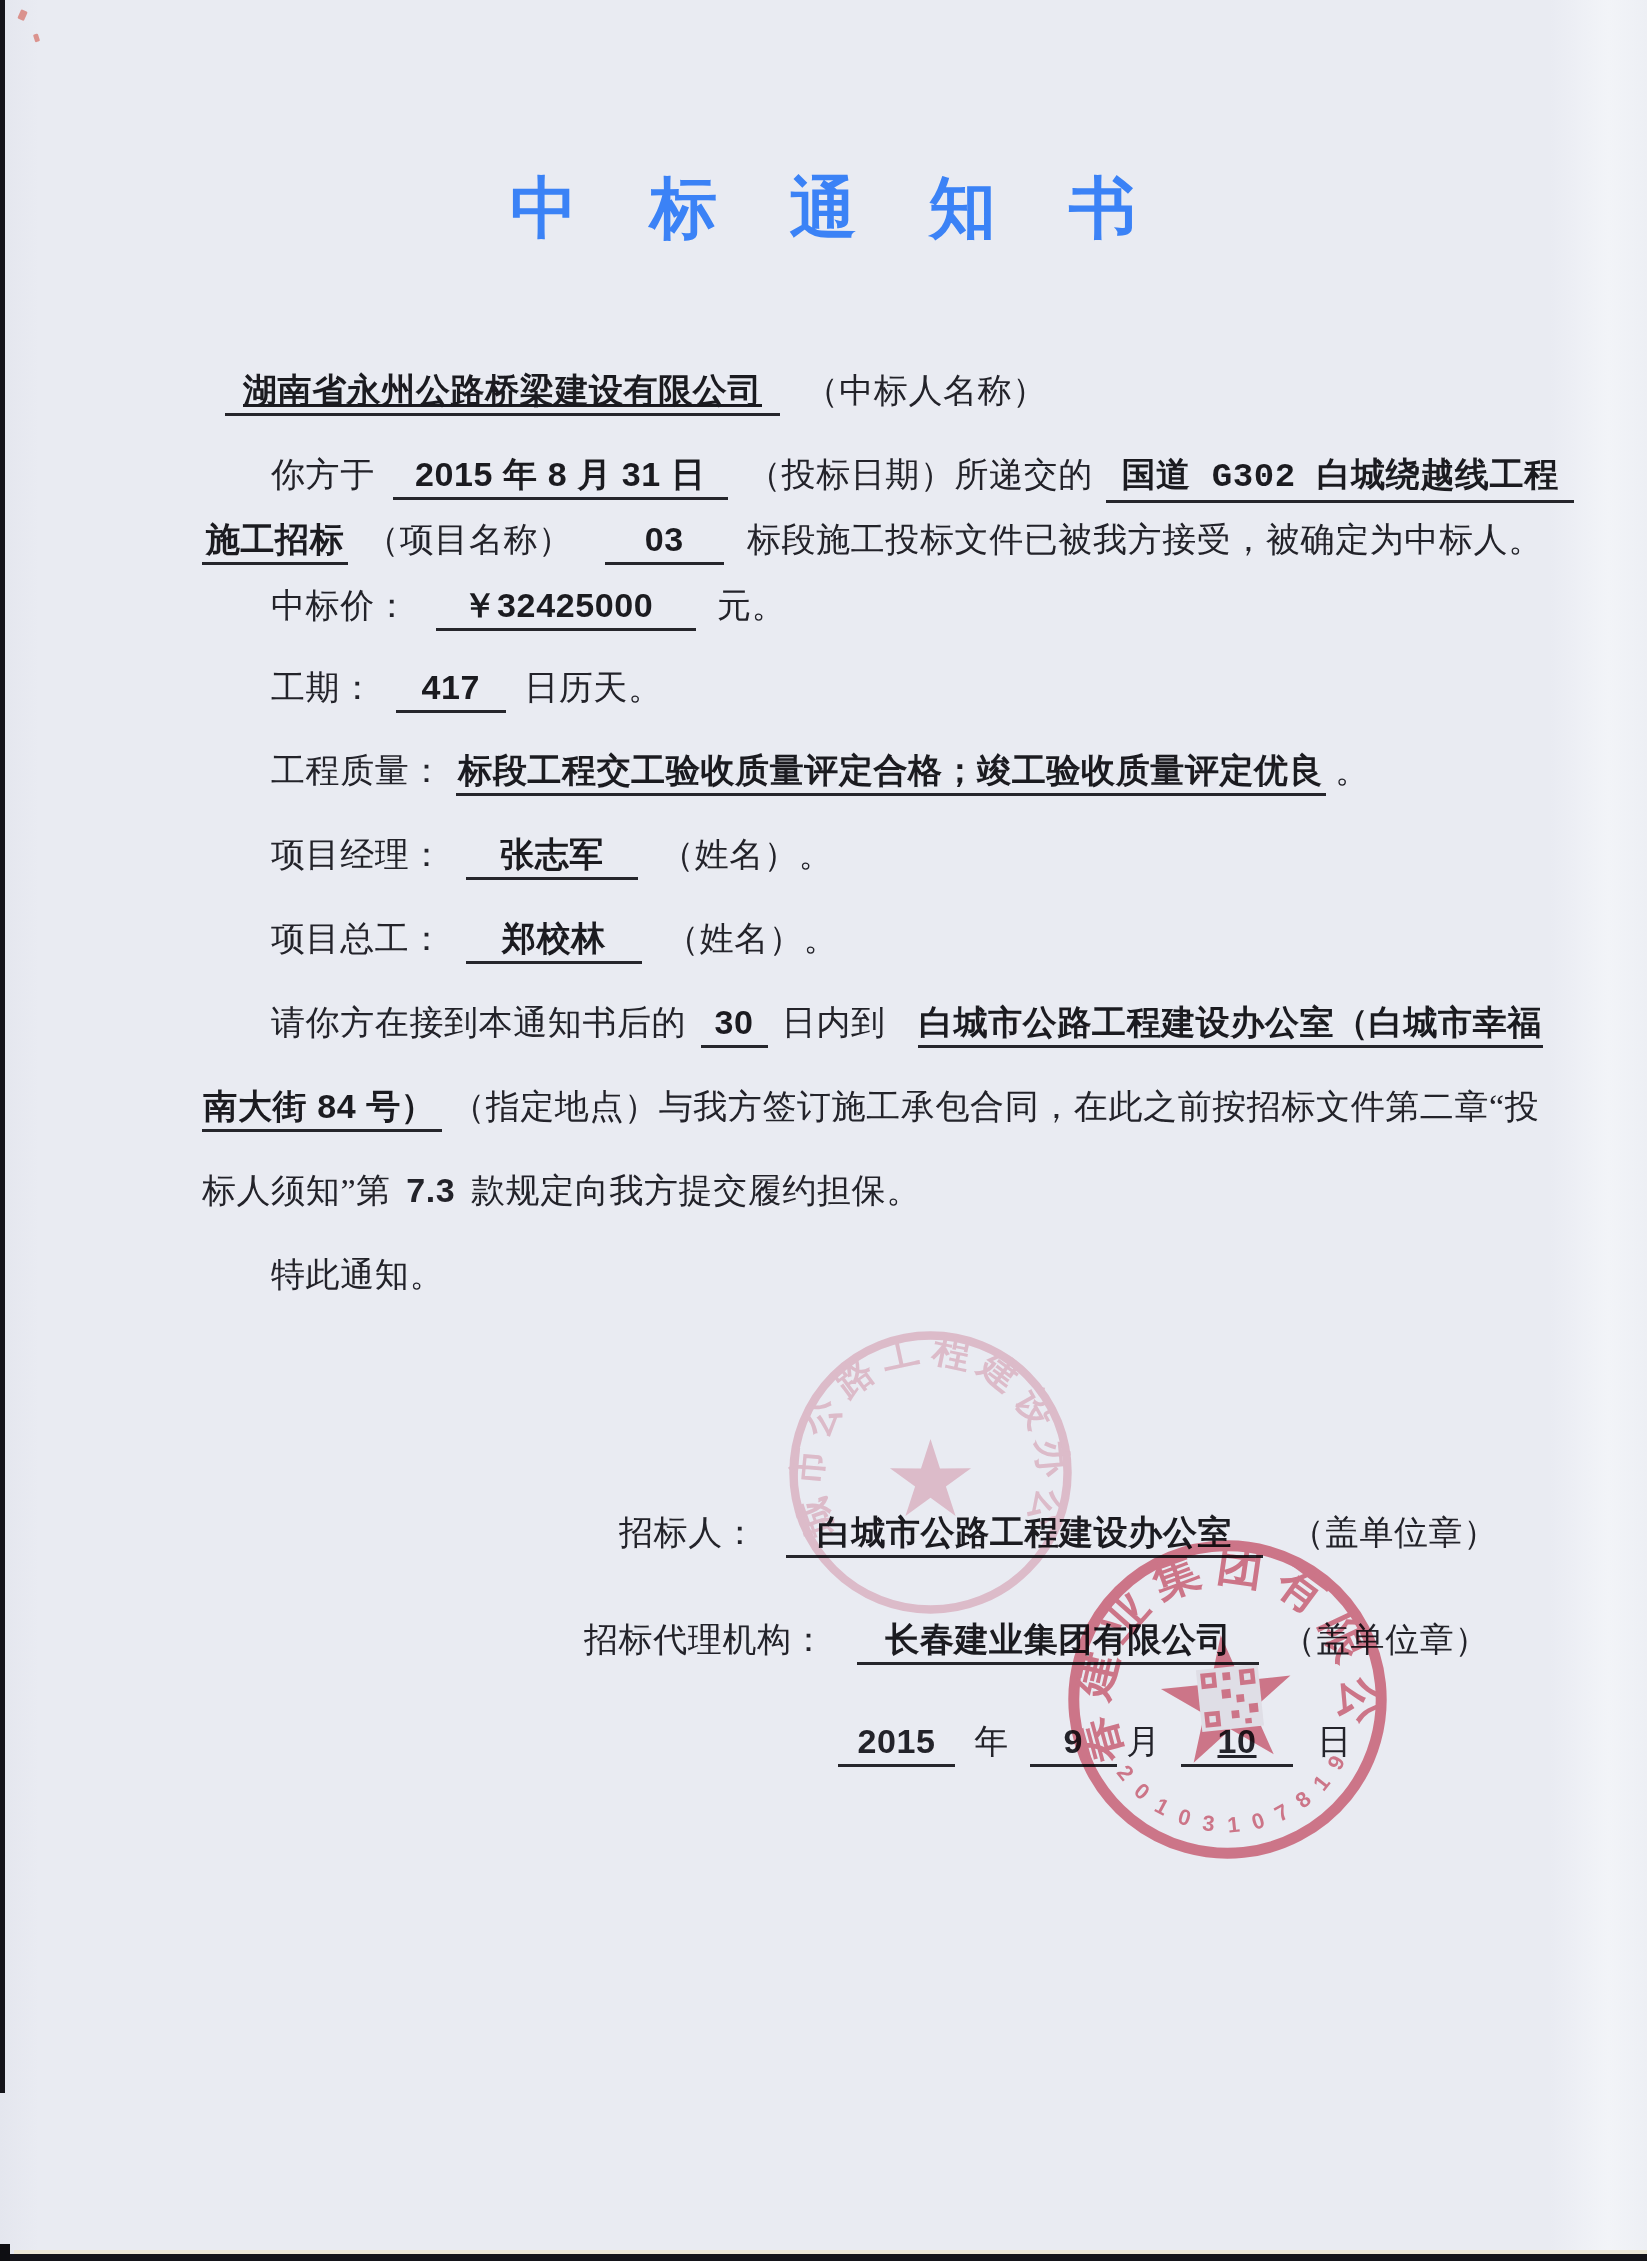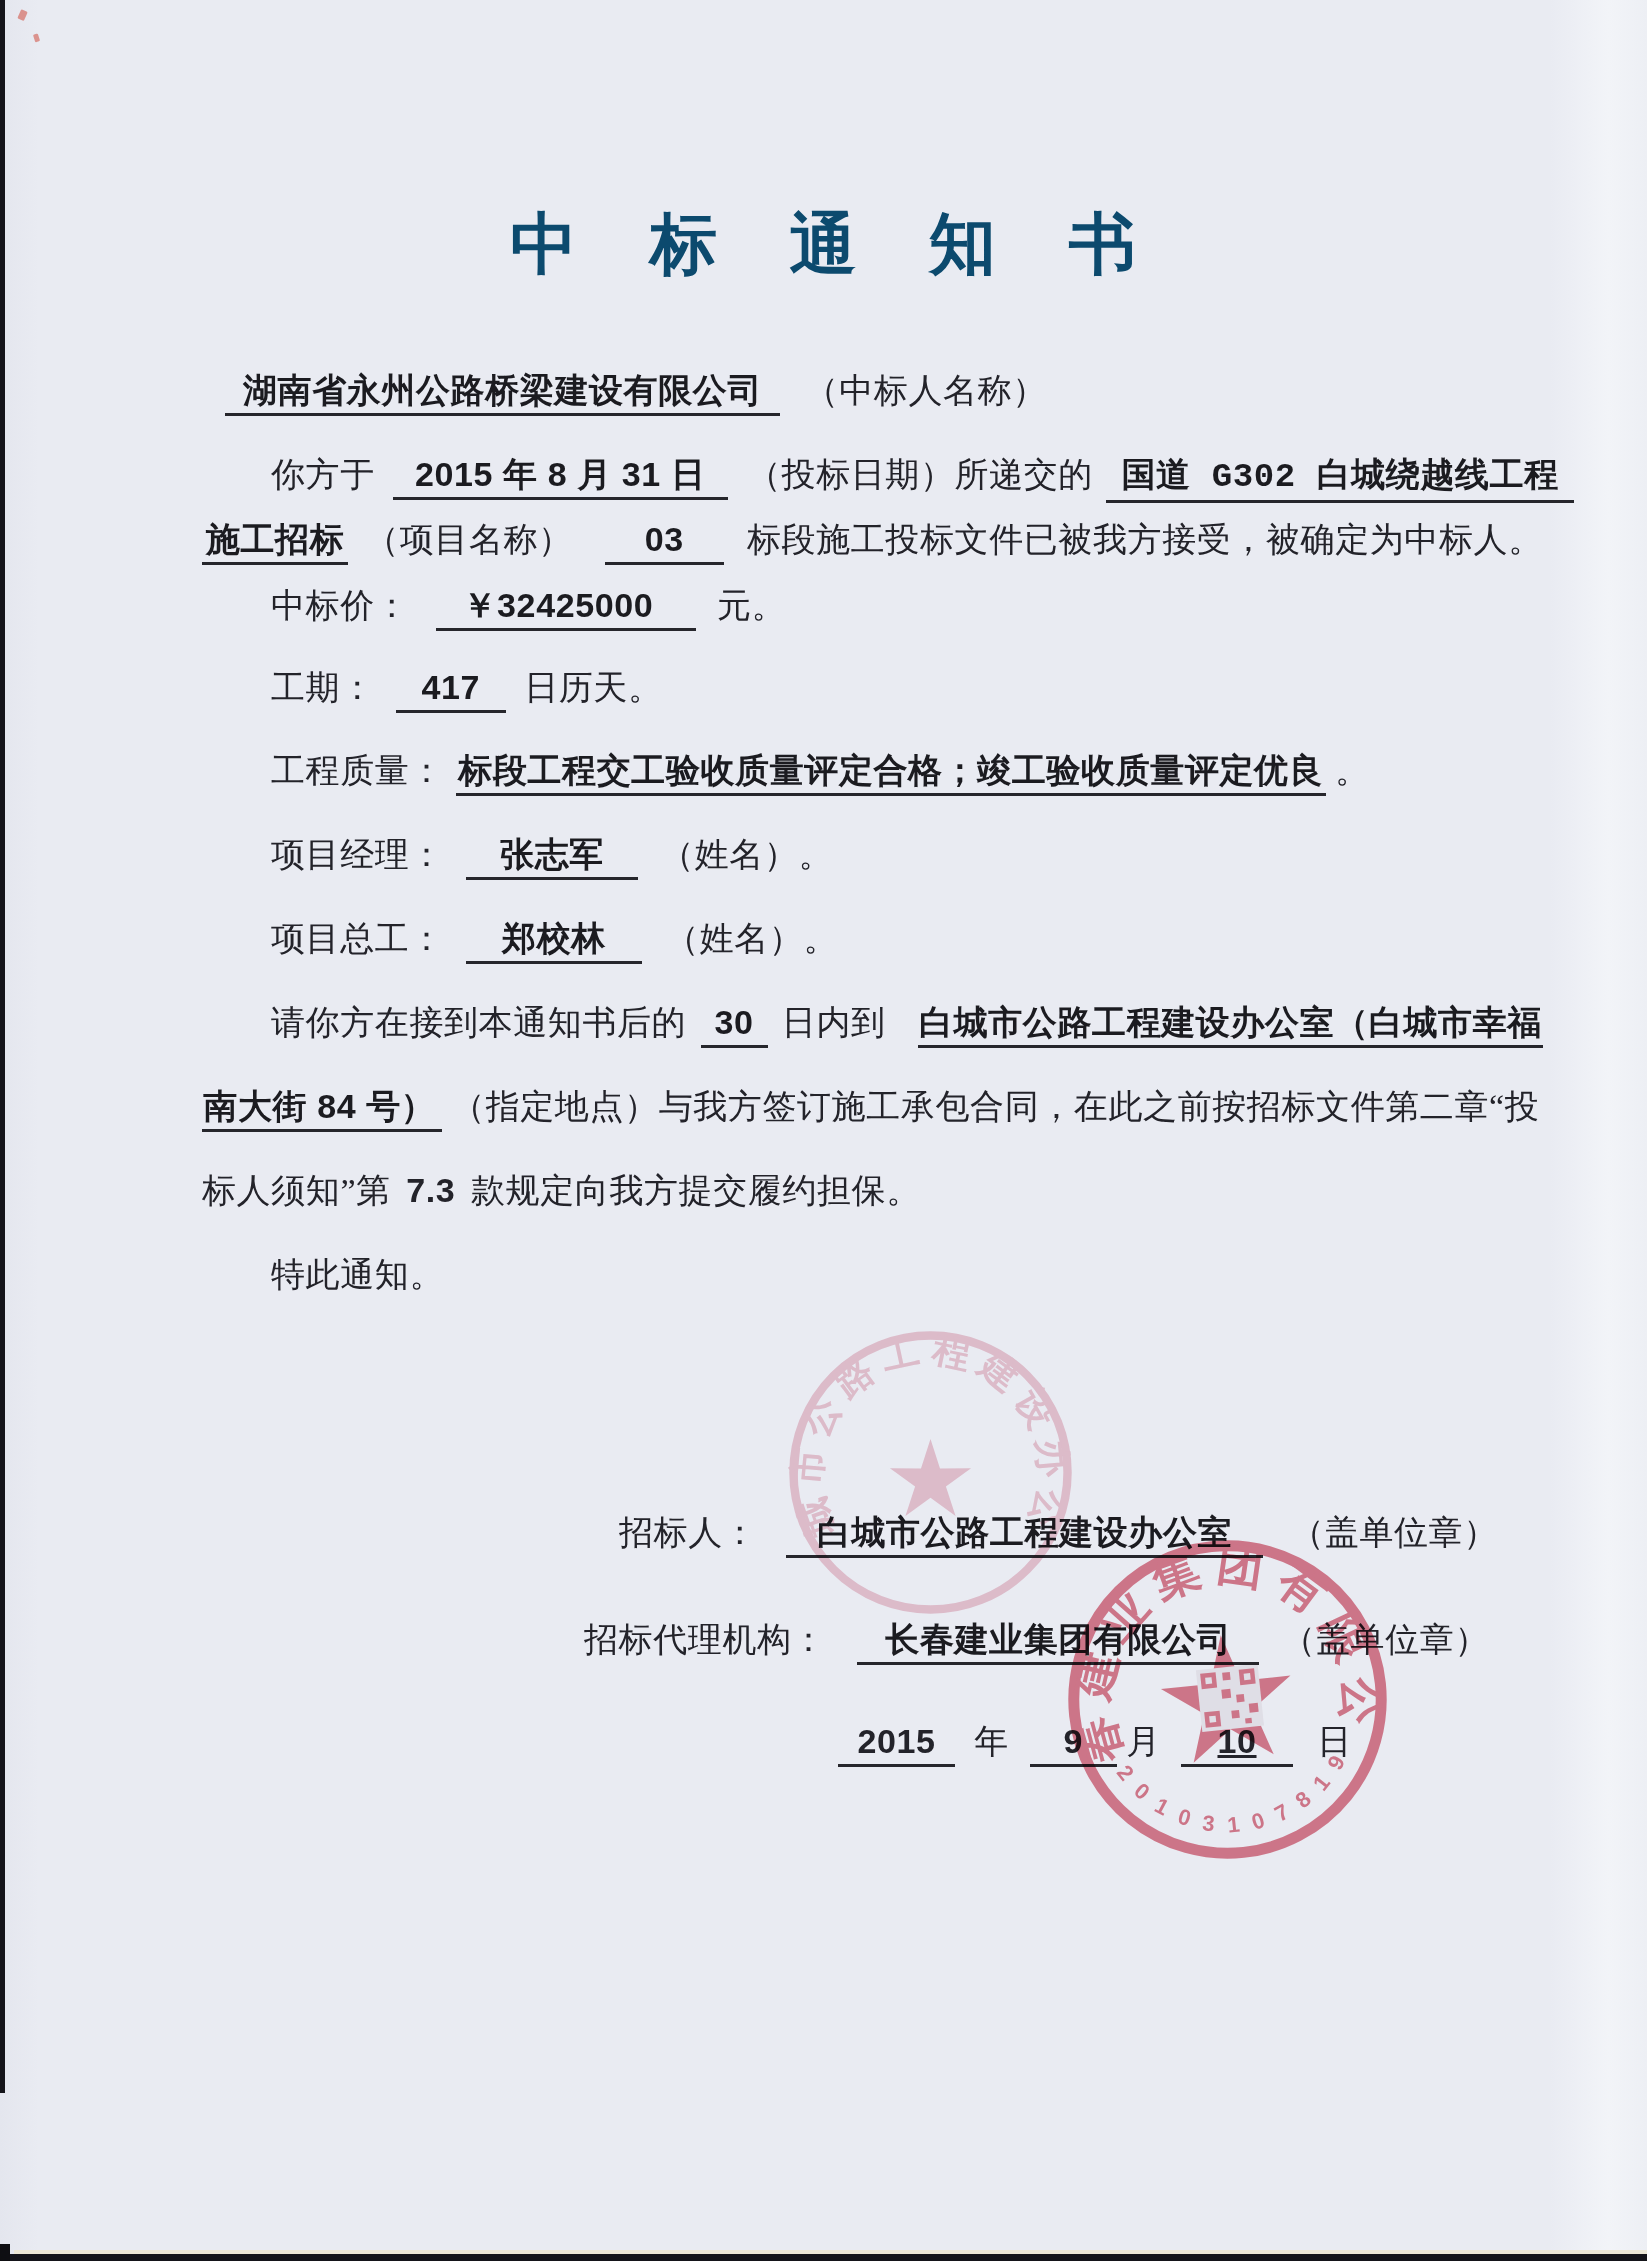--- a/index.html
+++ b/index.html
@@ -10,23 +10,22 @@
   }
   .page{position:absolute;inset:0;}
   .line{
     position:absolute;white-space:nowrap;
     font-family:"Liberation Serif","DejaVu Serif",serif;
     font-size:34px;color:#23232a;letter-spacing:0.6px;
   }
   .doc-title{
     position:absolute;left:0;right:0;top:163px;text-align:center;
     font-family:"Liberation Sans","DejaVu Sans",sans-serif;
-    font-weight:700;font-size:67px;letter-spacing:27px;color:#0c4a6e;
+    font-weight:700;font-size:67px;letter-spacing:27px;color:#3b82f6;
     padding-left:26px;
-    margin-top:36px;
   }
   .fill{
     font-family:"Liberation Sans","DejaVu Sans",sans-serif;
     font-weight:700;color:#1b1b20;
     border-bottom:3.2px solid #26262c;
     padding:0 6.5px 3.9px 6.5px;
   }
   .u-only{border-bottom:3.2px solid #26262c;padding-bottom:3.9px;}
   .num{font-family:"Liberation Sans","DejaVu Sans",sans-serif;font-weight:700;}
   .seal{position:absolute;mix-blend-mode:multiply;pointer-events:none;}
@@ -44,21 +43,21 @@
   <div class="edge-left"></div>
   <div class="edge-bottom-paper"></div>
   <div class="edge-bottom"></div>
   <div class="corner-block"></div>
   <div class="speck" style="left:19.4px;top:10.3px;width:6.5px;height:10.3px;transform:rotate(24deg);"></div>
   <div class="speck" style="left:34px;top:34px;width:4.5px;height:7.8px;transform:rotate(-18deg);"></div>
 
   <div class="doc-title">中 标 通 知 书</div>
 
   <div class="line" style="left:225px;top:368px;">
-    <span class="fill" style="padding:0 18px 3.9px 18px;">湖南省永州公路桥梁建设有限公司</span>
+    <span class="fill" style="padding:0 18px 3.9px 18px;text-decoration:underline;">湖南省永州公路桥梁建设有限公司</span>
     <span style="margin-left:15.5px;">（中标人名称）</span>
   </div>
 
   <div class="line" style="left:271px;top:452px;">
     <span>你方于</span>
     <span class="fill" style="margin-left:9px;padding:0 22px 3.9px 22px;text-align:center;">2015 年 8 月 31 日</span>
     <span style="margin-left:10.3px;">（投标日期）所递交的</span>
     <span class="fill" style="margin-left:3.9px;padding:0 15.5px 3.9px 15.5px;font-family:Liberation Mono, monospace;">国道 G302 白城绕越线工程</span>
   </div>
 

